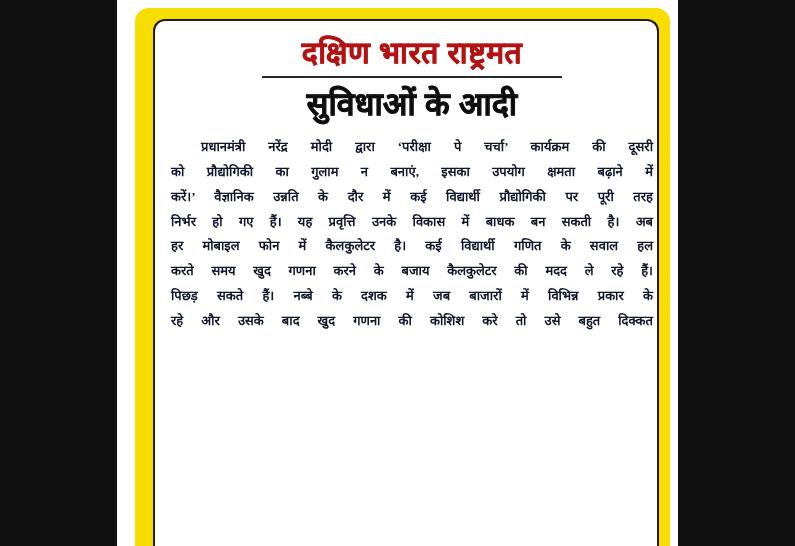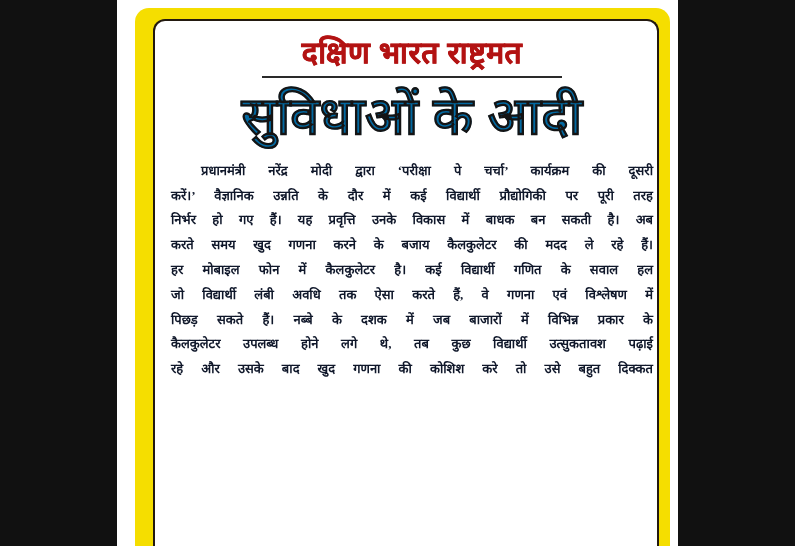--- a/index.html
+++ b/index.html
@@ -82,24 +82,24 @@
   .masthead-rule {
     width: 300px;
     height: 2px;
     background: #2a2a2a;
     margin: 7px auto 0 auto;
   }
 
   
   .headline {
     text-align: center;
-    color: #0369a1;
+    color: #000000;
     font-family: "Liberation Sans", "DejaVu Sans", sans-serif;
     font-weight: bold;
-    font-size: 52px;
+    font-size: 32px;
     line-height: 1.18;
     letter-spacing: 0.2px;
     margin-top: 8px;
     -webkit-text-stroke: 0.7px #141414;
   }
   .headline-line { display: block; white-space: nowrap; }
 
   
   .body-copy {
     margin-top: 12px;
@@ -136,27 +136,26 @@
           <div class="masthead">दक्षिण भारत राष्ट्रमत</div>
 
           <div class="masthead-rule"></div>
 
           <div class="headline">
             <span class="headline-line">सुविधाओं के आदी</span>
           </div>
 
           <div class="body-copy">
               <span class="body-line first"><span style="display: inline-block; width: 30px;"></span>प्रधानमंत्री नरेंद्र मोदी द्वारा ‘परीक्षा पे चर्चा’ कार्यक्रम की दूसरी</span>
+              <span class="body-line">को प्रौद्योगिकी का गुलाम न बनाएं, इसका उपयोग क्षमता बढ़ाने में</span>
               <span class="body-line">करें।’ वैज्ञानिक उन्नति के दौर में कई विद्यार्थी प्रौद्योगिकी पर पूरी तरह</span>
               <span class="body-line">निर्भर हो गए हैं। यह प्रवृत्ति उनके विकास में बाधक बन सकती है। अब</span>
+              <span class="body-line">हर मोबाइल फोन में कैलकुलेटर है। कई विद्यार्थी गणित के सवाल हल</span>
               <span class="body-line">करते समय खुद गणना करने के बजाय कैलकुलेटर की मदद ले रहे हैं।</span>
-              <span class="body-line">हर मोबाइल फोन में कैलकुलेटर है। कई विद्यार्थी गणित के सवाल हल</span>
-              <span class="body-line">जो विद्यार्थी लंबी अवधि तक ऐसा करते हैं, वे गणना एवं विश्लेषण में</span>
               <span class="body-line">पिछड़ सकते हैं। नब्बे के दशक में जब बाजारों में विभिन्न प्रकार के</span>
-              <span class="body-line">कैलकुलेटर उपलब्ध होने लगे थे, तब कुछ विद्यार्थी उत्सुकतावश पढ़ाई</span>
               <span class="body-line last">रहे और उसके बाद खुद गणना की कोशिश करे तो उसे बहुत दिक्कत</span>
             </div>
 
         </div>
       </div>
     </div>
   </div>
 
 </div>
 

